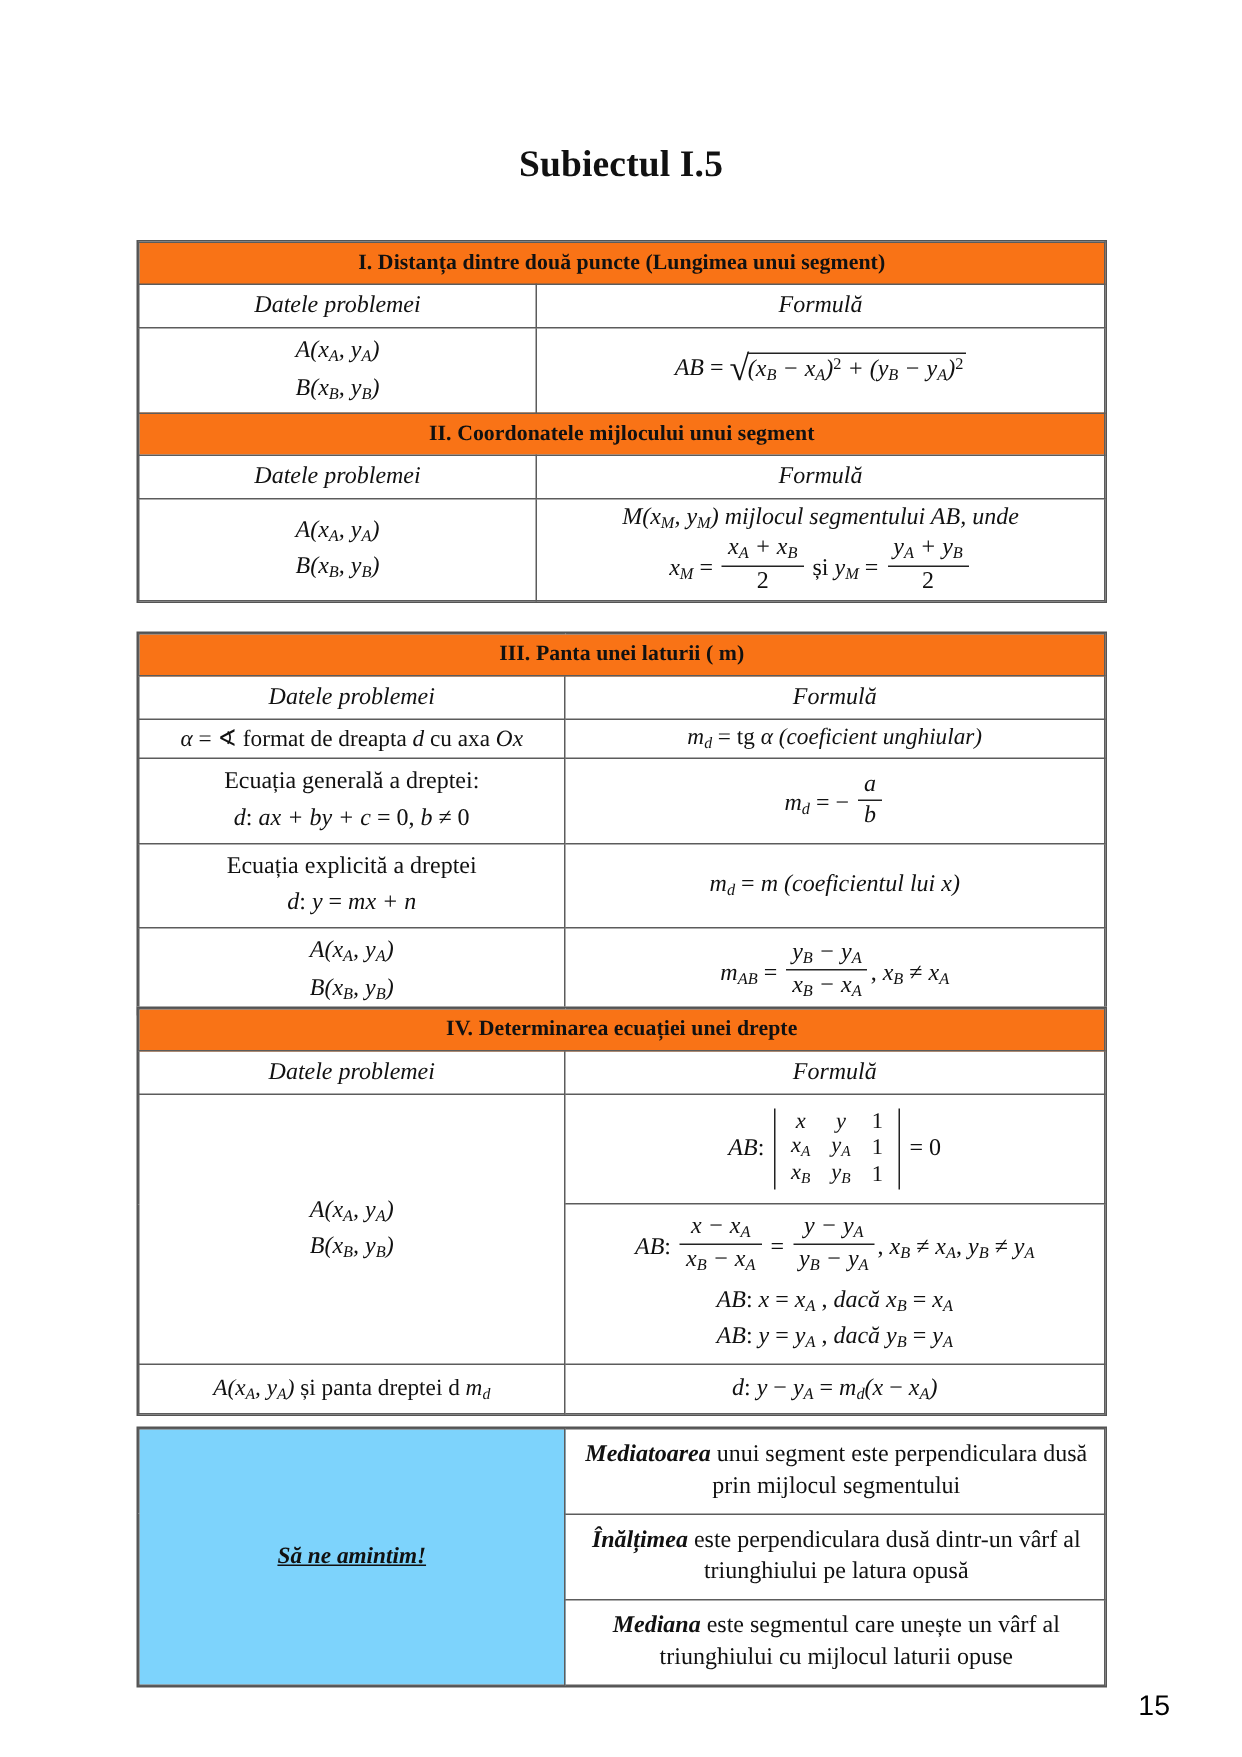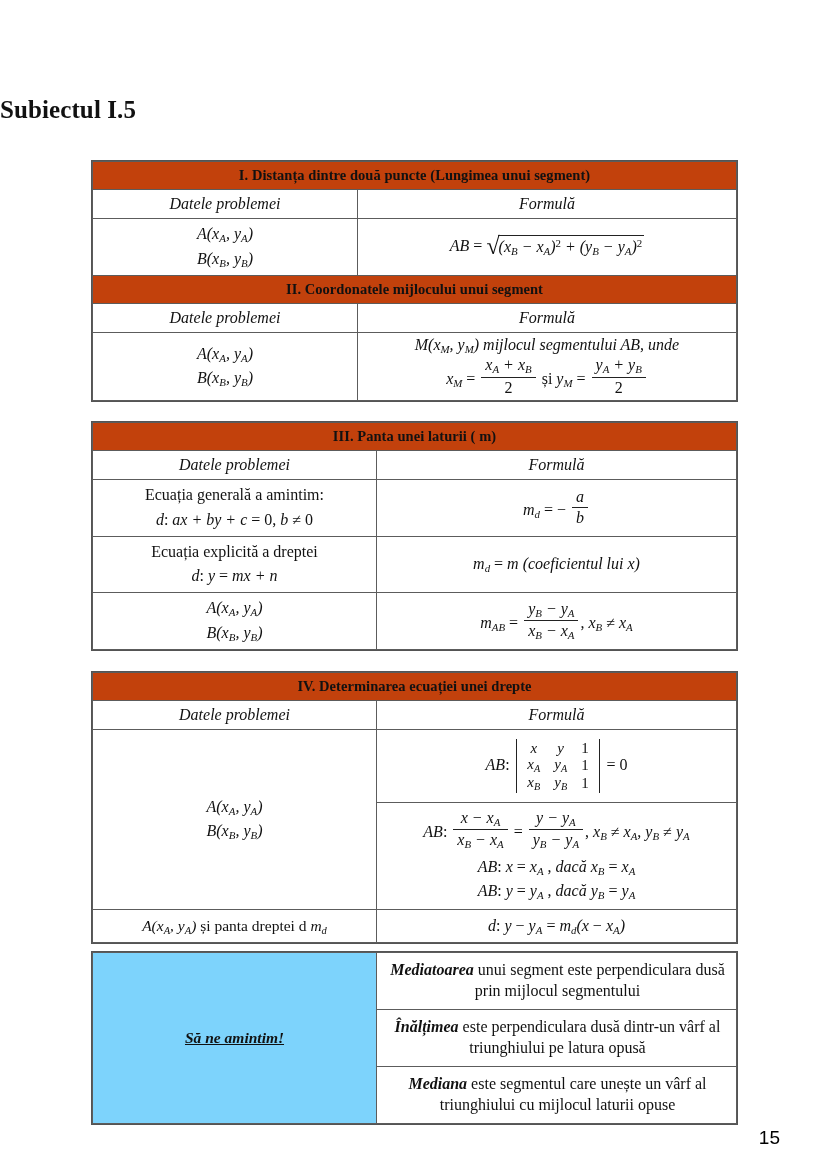--- a/index.html
+++ b/index.html
@@ -21,20 +21,21 @@
     width: 828px;
     height: 1171px;
   }
 
   
   .title-block {
     position: absolute;
     left: 0;
     top: 96px;
     width: 828px;
+    text-align: center;
   }
   .title-main {
     font-size: 25px;
     font-weight: bold;
     letter-spacing: 0.1px;
     line-height: 1.12;
   }
   .title-sub {
     font-size: 21px;
     font-weight: bold;
@@ -58,21 +59,21 @@
     width: 100%;
     table-layout: fixed;
   }
   .tbl td {
     border: 1px solid #5c5c5c;
     padding: 3px 5px;
     vertical-align: middle;
     text-align: center;
   }
   .sec-head td {
-    background: #c2410c;
+    background: #f97316;
     font-weight: bold;
     font-size: 14.5px;
     padding: 5px 4px;
     letter-spacing: 0.05px;
   }
   .col-head td {
     font-style: italic;
     font-size: 16px;
     padding: 5px 4px;
   }
@@ -259,24 +260,32 @@
       <tbody>
           <tr class="sec-head">
         <td colspan="2">III. Panta unei laturii ( m)</td>
       </tr>
 
       <tr class="col-head">
         <td>Datele problemei</td>
         <td>Formulă</td>
       </tr>
 
+      <tr>
+        <td class="cell">
+          <span class="m" style="font-size:15.5px">α <span class="mu">=</span> <span class="mu">∢</span> <span class="mu">format de dreapta</span> d <span class="mu">cu axa</span> Ox</span>
+        </td>
+        <td class="cell">
+          <span class="m" style="font-size:15.5px">m<sub>d</sub> <span class="mu">=</span> <span class="mu">tg</span> α <span style="font-style:italic">(coeficient unghiular)</span></span>
+        </td>
+      </tr>
 
       <tr>
         <td class="cell pt" style="height:42px">
-          <span class="mu" style="font-style:normal">Ecuația generală a amintim:</span><br>
+          <span class="mu" style="font-style:normal">Ecuația generală a dreptei:</span><br>
           <span class="m">d<span class="mu">:</span> ax + by + c <span class="mu">=</span> <span class="mu">0,</span> b <span class="mu">≠</span> <span class="mu">0</span></span>
         </td>
         <td class="cell">
           <span class="m" style="font-size:16px">m<sub>d</sub> <span class="mu">=</span> <span class="mu">−</span>
             <span class="frac"><span class="num">a</span><span class="den">b</span></span>
           </span>
         </td>
       </tr>
 
       <tr>

